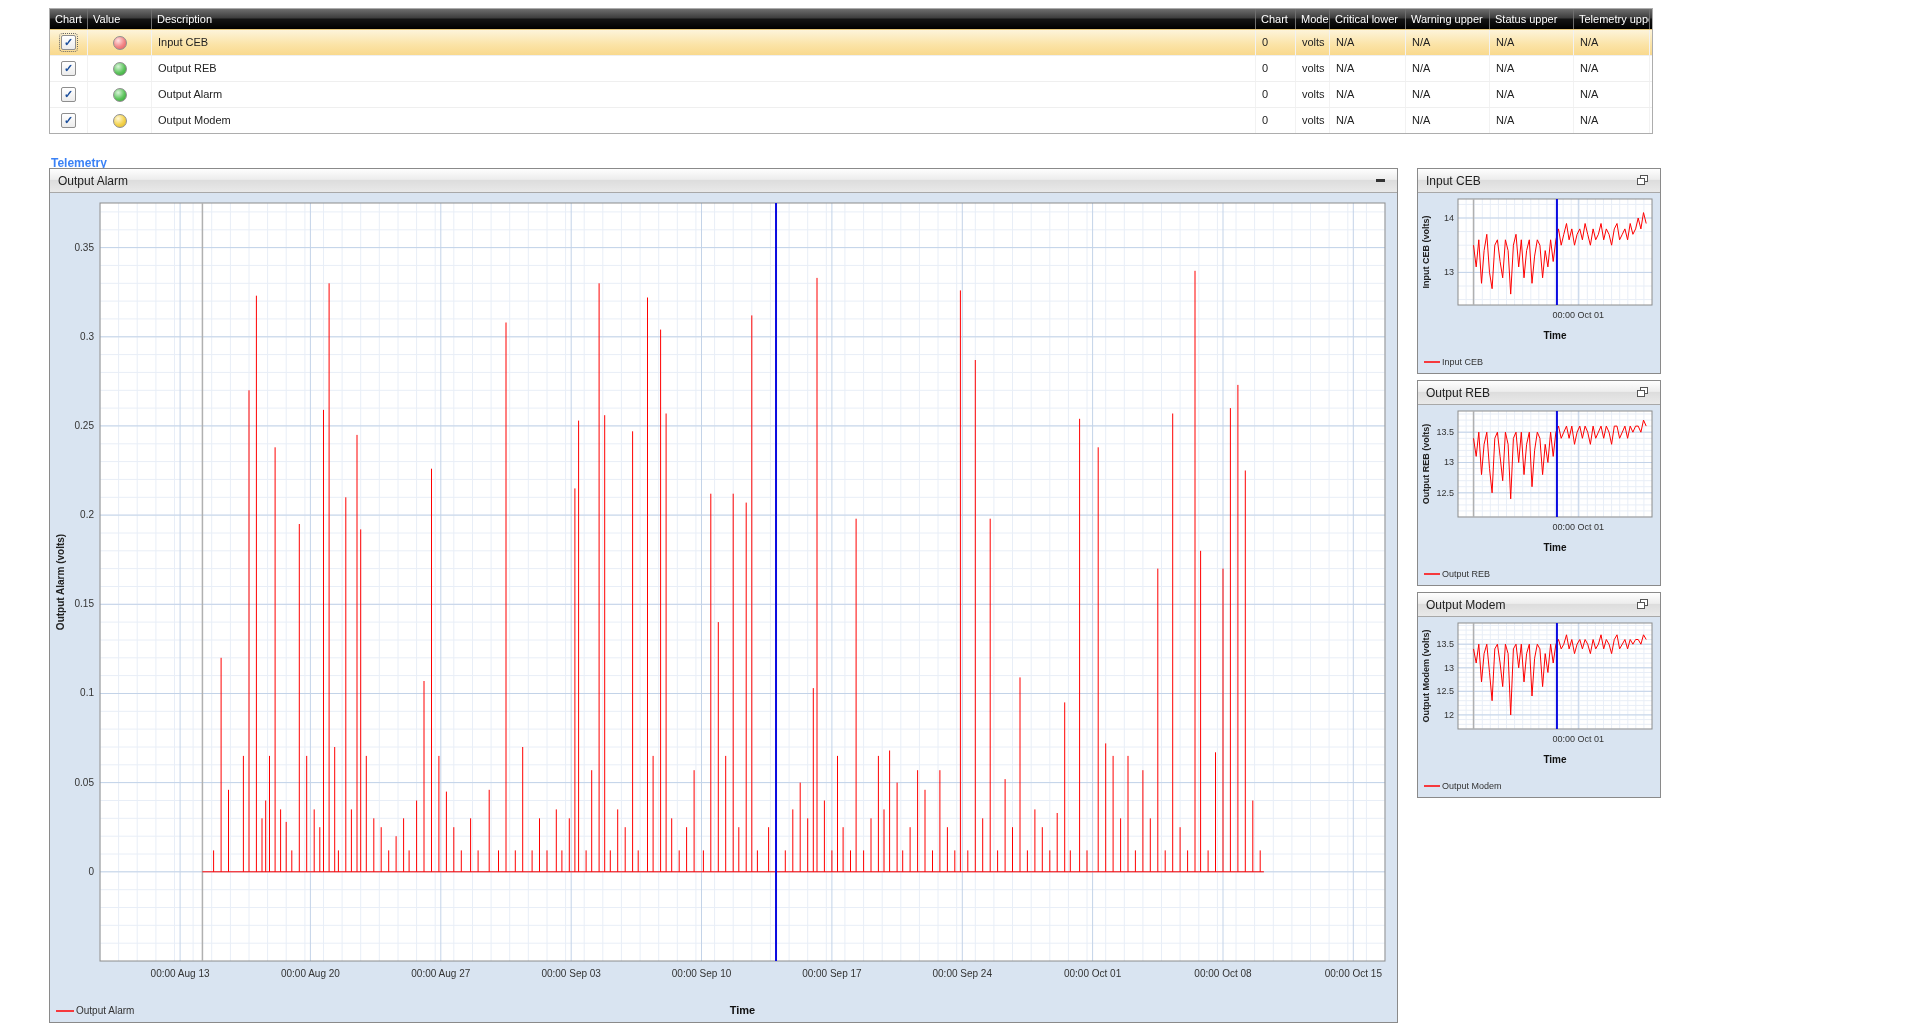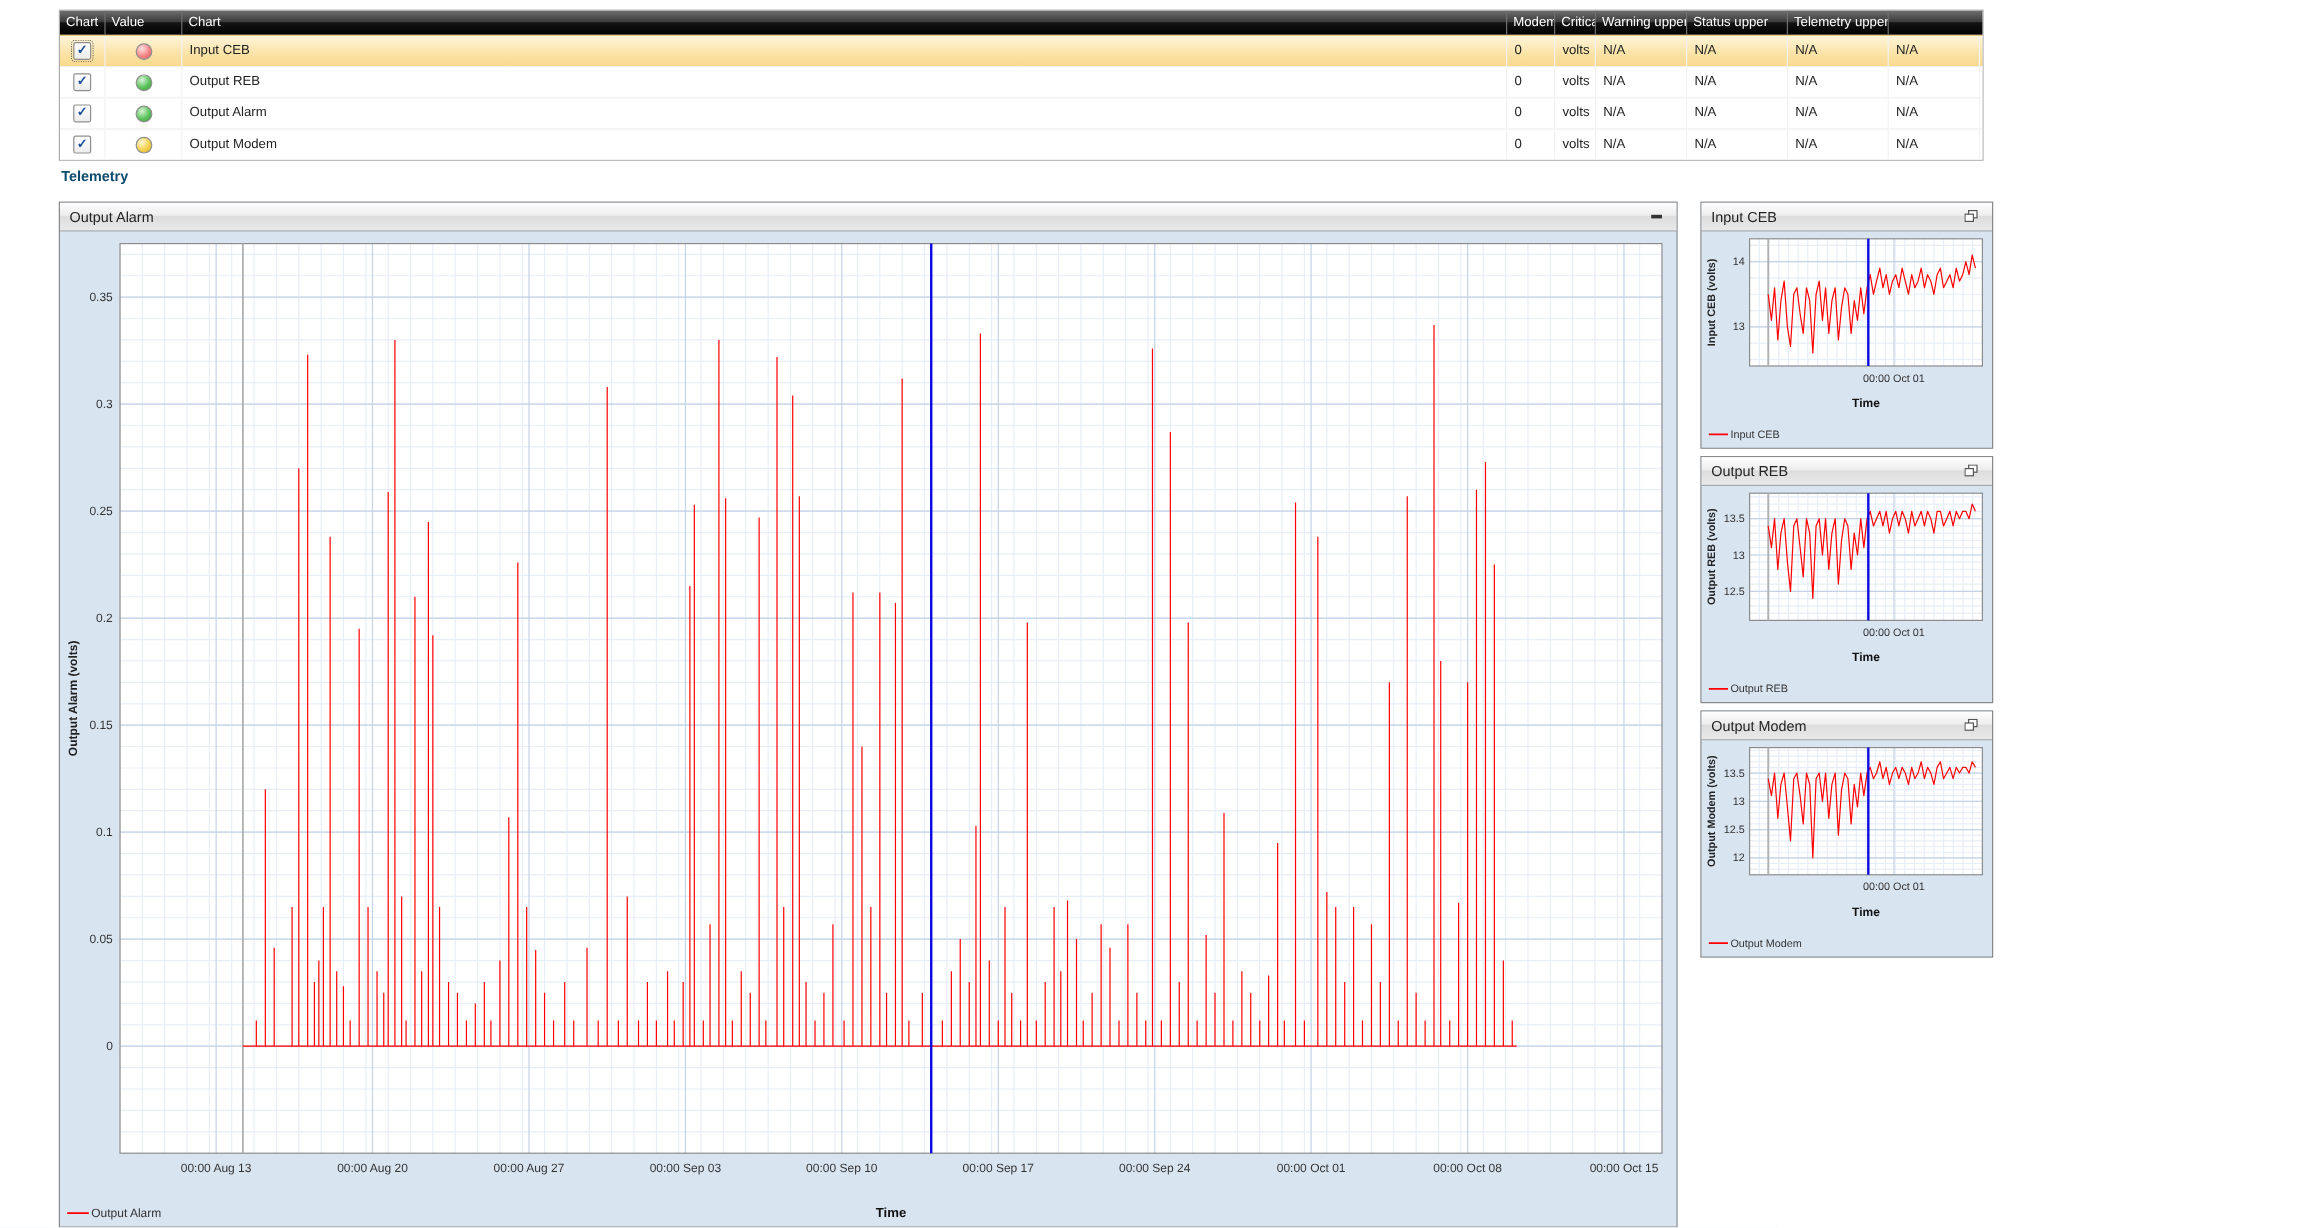--- a/index.html
+++ b/index.html
@@ -17,21 +17,21 @@
   .td.center{display:flex;align-items:center;justify-content:center;padding:0;}
   .cb{width:13px;height:13px;border:1px solid #8e8e8e;border-radius:2px;background:linear-gradient(#fff,#ececec);
       display:flex;align-items:center;justify-content:center;font-size:11px;font-weight:bold;color:#1c4f9c;cursor:pointer;}
   .trow.selected .cb{outline:1px dotted #666;outline-offset:1px;}
   .ball{width:14px;height:14px;border-radius:50%;border:1px solid #8f8f8f;box-sizing:border-box;}
   .ball-red{background:radial-gradient(circle at 35% 30%,#ffe3e3,#f28585 55%,#e25757);}
   .ball-green{background:radial-gradient(circle at 35% 30%,#d9f4d9,#5cc45c 55%,#2f9e2f);}
   .ball-yellow{background:radial-gradient(circle at 35% 30%,#fff8d8,#f3d24c 55%,#ddb32a);}
 
   
-  .section-label{position:absolute;left:10px;top:140px;font-size:12px;font-weight:bold;color:#0c4a6e;}
+  .section-label{position:absolute;left:10px;top:156px;font-size:12px;font-weight:bold;color:#3b82f6;}
 
   
   .panel{position:absolute;border:1px solid #8a8a8a;background:#d9e4f1;box-sizing:border-box;}
   .panel-header{height:24px;background:linear-gradient(#fefefe,#ededed 45%,#dddddd 50%,#e9e9e9);
                 border-bottom:1px solid #a8a8a8;display:flex;align-items:center;padding:0 8px;font-size:12px;color:#222;box-sizing:border-box;}
   .panel-header .title{flex:1;white-space:nowrap;overflow:hidden;}
   .hdr-btn{width:18px;height:16px;display:flex;align-items:center;justify-content:center;cursor:pointer;}
   .min-bar{width:9px;height:3px;background:#333;}
   .main-panel{left:8px;top:168px;width:1349px;height:855px;}
   .mini-panel{left:1376px;width:244px;height:206px;}
@@ -40,20 +40,21 @@
 </style>
 </head>
 <body>
 
 <div class="screen">
 
   <div class="tbl">
     <div class="thead" id="thead">
         <div class="th">Chart</div>
         <div class="th">Value</div>
+        <div class="th">Description</div>
         <div class="th">Chart</div>
         <div class="th">Modem</div>
         <div class="th">Critical lower</div>
         <div class="th">Warning upper</div>
         <div class="th">Status upper</div>
         <div class="th">Telemetry upper</div>
       </div>
     <div id="tbody">
         <div class="trow selected">
           <div class="td center">

